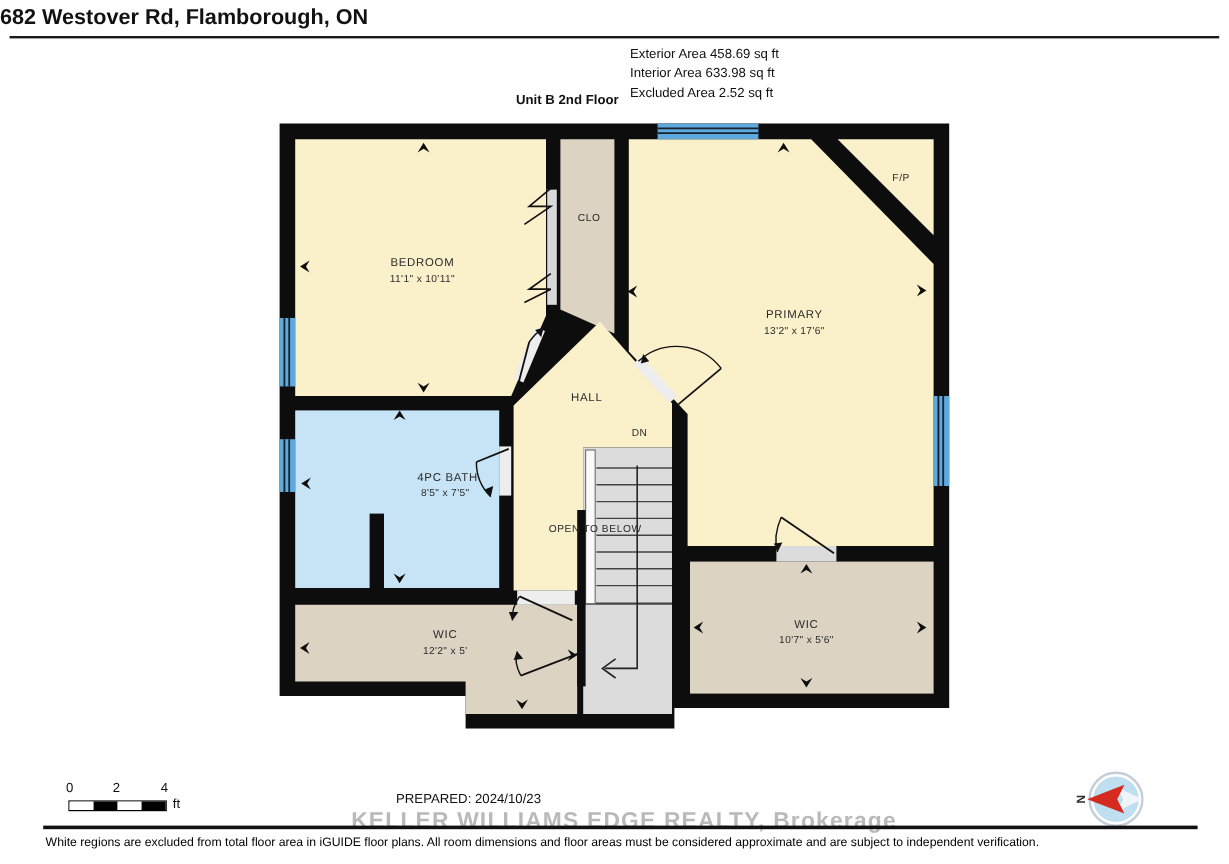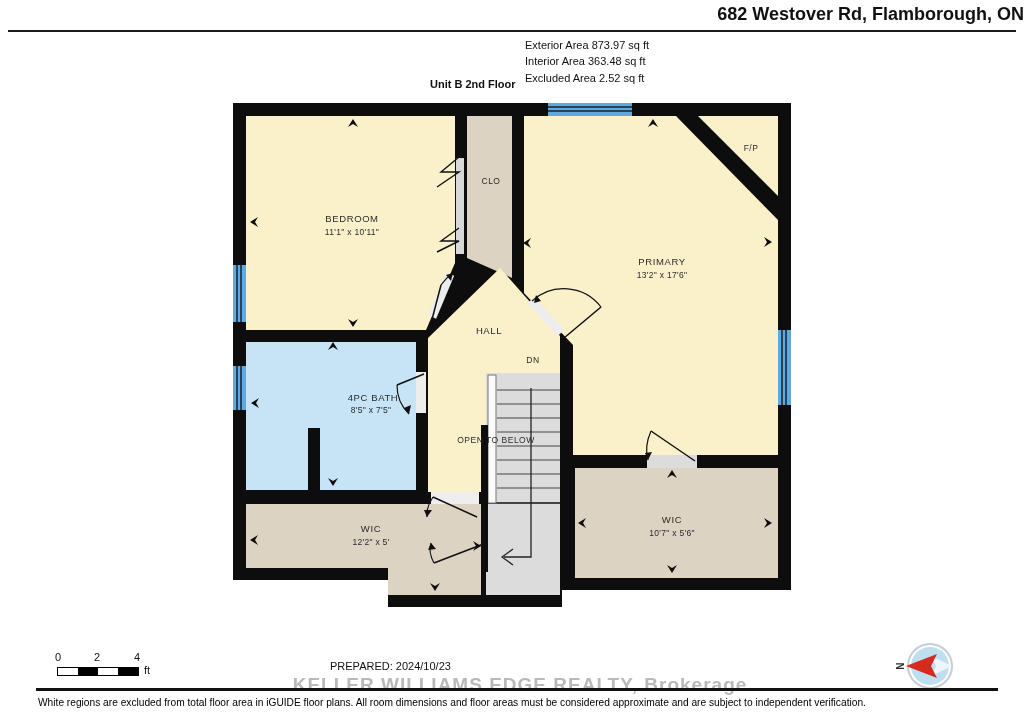--- a/index.html
+++ b/index.html
@@ -1,19 +1,19 @@
 <!DOCTYPE html>
 <html><head>
 <meta charset="utf-8">
 <style>
   html,body{margin:0;padding:0;background:#ffffff;}
   body{width:1024px;height:720px;position:relative;font-family:"Liberation Sans",sans-serif;overflow:hidden;}
   .abs{position:absolute;}
   
-  .title{left:0;top:4px;width:1024px;text-align:right;font-size:18px;font-weight:bold;color:#111;}
+  .title{left:0;top:4px;width:1024px;text-align:left;font-size:18px;font-weight:bold;color:#111;}
   .rule{left:8px;top:30px;width:1008px;height:2px;background:#1a1a1a;}
   .unit-label{left:430px;top:37px;font-size:11px;font-weight:bold;color:#111;margin-top:41px;}
   .areas{left:525px;top:37px;font-size:11px;color:#111;line-height:16.3px;}
   
   .plan{left:0;top:0;}
   text{font-family:"Liberation Sans",sans-serif;fill:#2b2b2b;}
   .room-name{font-size:9.5px;letter-spacing:.6px;}
   .room-dims{font-size:8.5px;letter-spacing:.3px;}
   .small-lbl{font-size:8.5px;letter-spacing:.5px;}
   
@@ -28,22 +28,22 @@
   .footer-line{left:36px;top:688px;width:962px;height:3px;background:#111;}
   .disclaimer{left:38px;top:697px;width:980px;font-size:10.2px;color:#000;}
 </style>
 </head>
 <body>
 
 <div class="abs title">682 Westover Rd, Flamborough, ON</div>
 <div class="abs rule"></div>
 <div class="abs unit-label">Unit B 2nd Floor</div>
 <div class="abs areas">
-  <div>Exterior Area 873.97 sq ft</div>
-  <div>Interior Area 363.48 sq ft</div>
+  <div>Exterior Area 458.69 sq ft</div>
+  <div>Interior Area 633.98 sq ft</div>
   <div>Excluded Area 2.52 sq ft</div>
 </div>
 
 <svg class="abs plan" width="1024" height="720" viewBox="0 0 1024 720">
 
   <path fill="#0d0d0d" d="M233,103 H791 V590 H562 V607 H388 V580 H233 Z"></path>
 
   <path fill="#FAF0CA" d="M246,116 H455 V263 L426,330 H246 Z"></path>
   <path fill="#DCD3C3" d="M467,116 H512 V278 L467,258 Z"></path>
   <path fill="#FAF0CA" d="M524,116 H676 L778,220 V455 H573 V345 L524,293 Z"></path>

